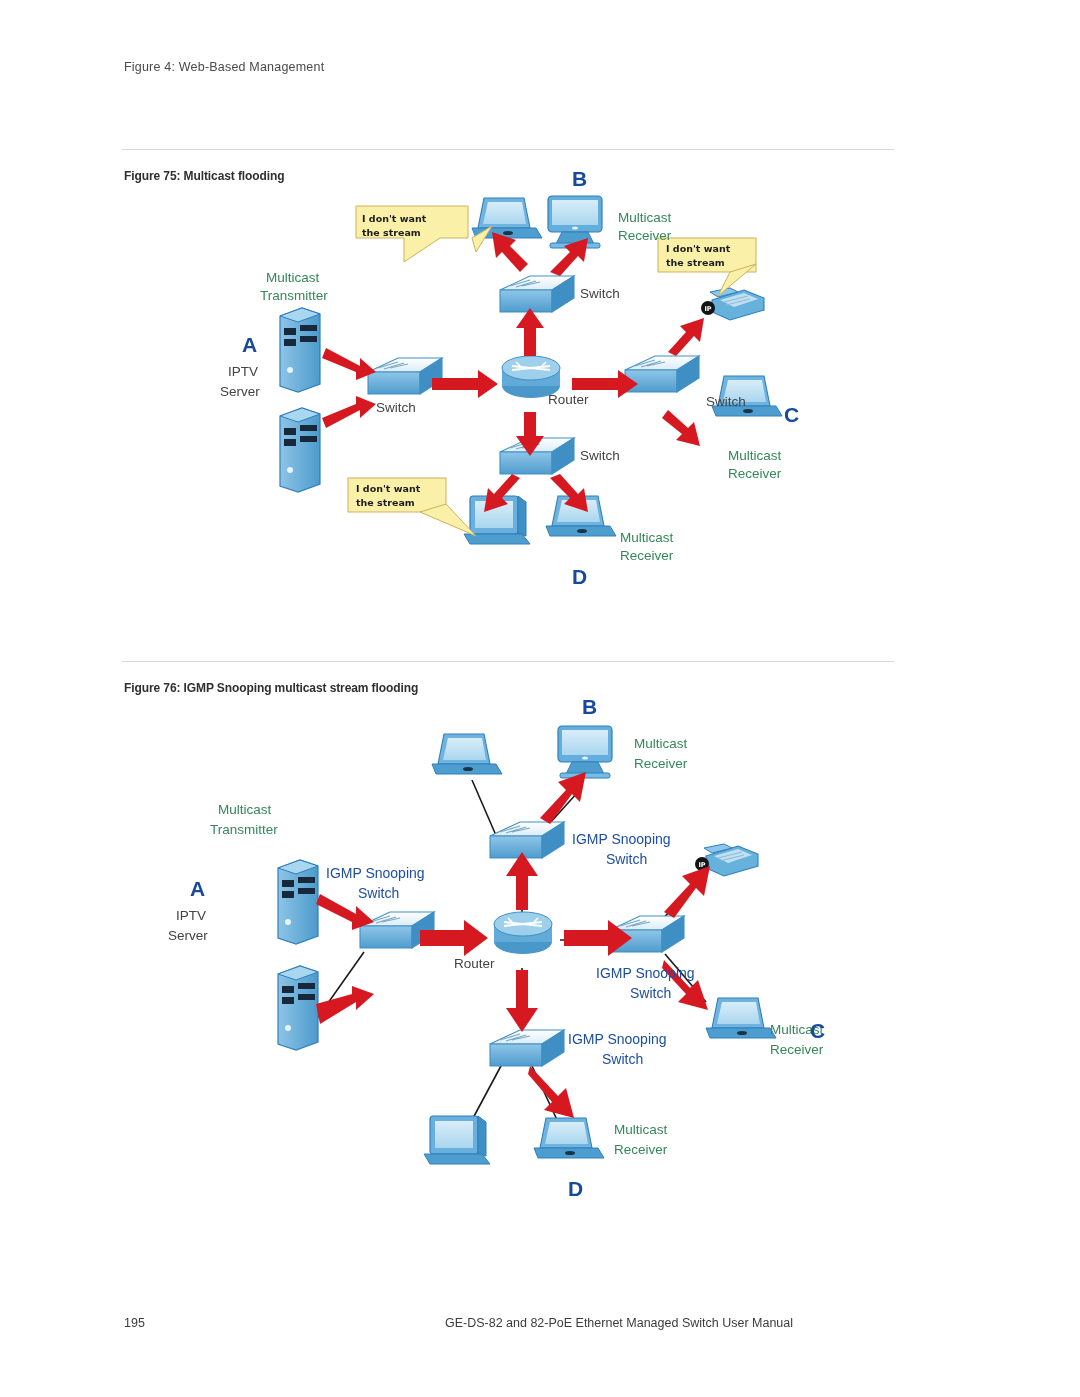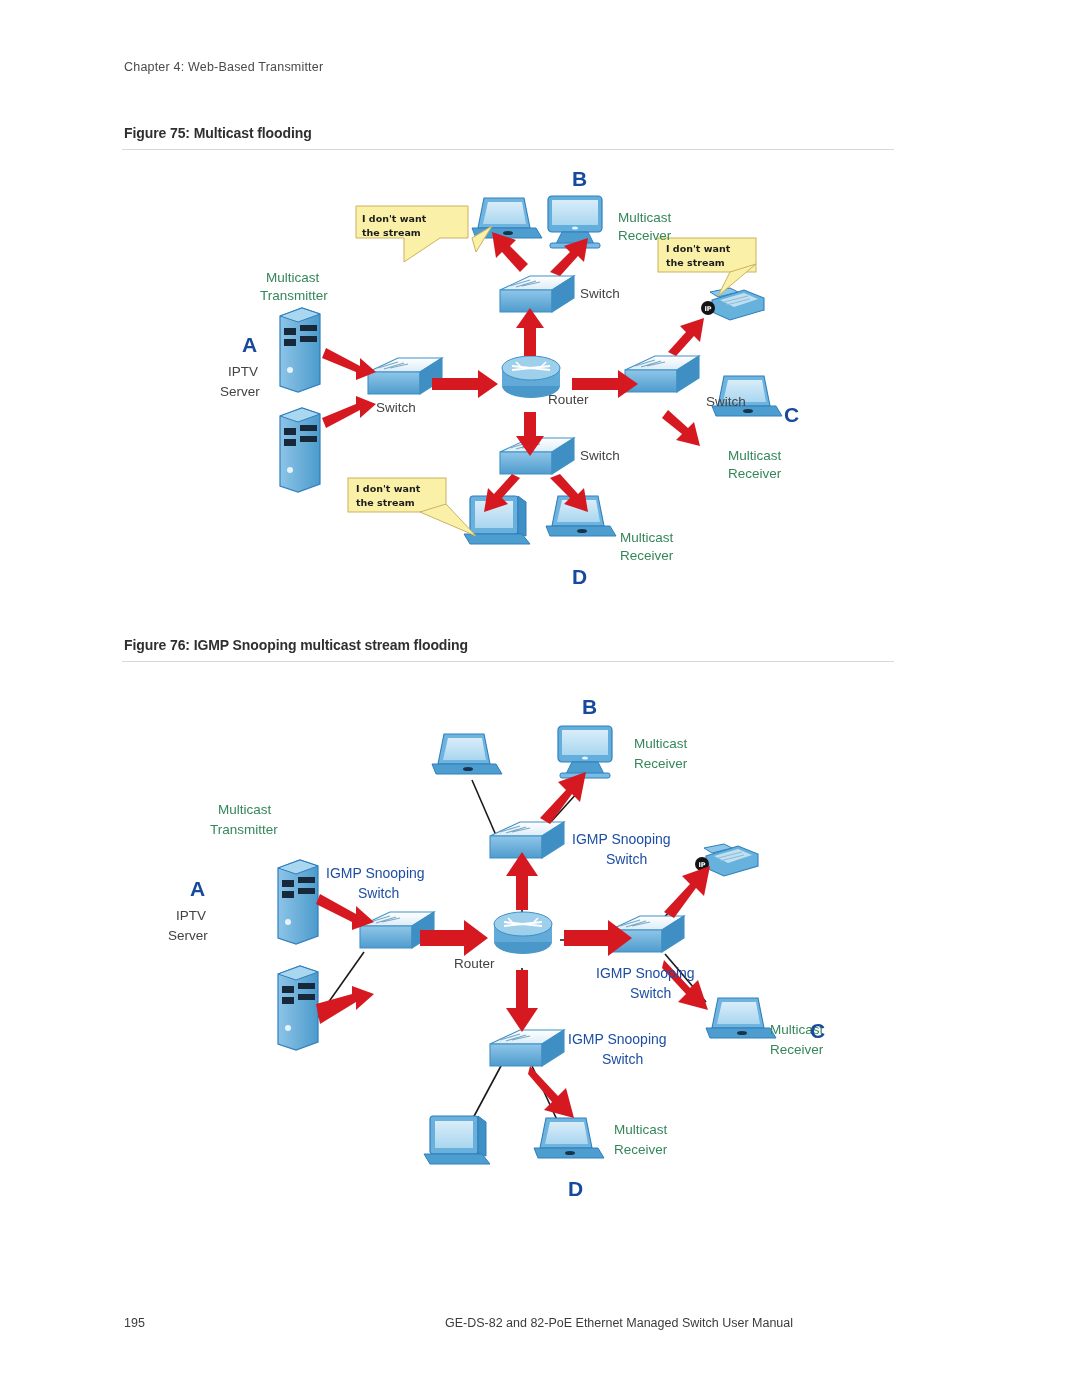--- a/index.html
+++ b/index.html
@@ -3,22 +3,22 @@
 <meta charset="utf-8">
 <style>
   html,body{margin:0;padding:0;background:#ffffff;}
   body{width:1080px;height:1397px;position:relative;
        font-family:"Liberation Sans","DejaVu Sans",sans-serif;color:#333;}
   .page{position:absolute;inset:0;}
 
   .chapter-header{position:absolute;left:124px;top:60px;font-size:12.5px;
     color:#4a4a4a;letter-spacing:.2px;font-family:"Liberation Sans",sans-serif;}
 
-  .fig-caption{position:absolute;left:124px;font-size:14px;font-weight:bold;
-    color:#2f2f2f;letter-spacing:-.1px;}
+  .fig-caption{position:absolute;left:124px;font-size:12px;font-weight:bold;
+    color:#2f2f2f;letter-spacing:-.1px;margin-top:44px;}
   .fig-rule{position:absolute;left:122px;width:772px;height:1px;background:#d8d8d8;}
 
   #cap75{top:125px;}
   #rule75{top:149px;}
   #cap76{top:637px;}
   #rule76{top:661px;}
 
   .diagram{position:absolute;left:120px;}
   #fig75{top:160px;width:780px;height:450px;}
   #fig76{top:672px;width:780px;height:540px;}
@@ -35,21 +35,21 @@
   .badge{fill:#174a9c;font-size:21px;font-weight:bold;font-family:"Liberation Sans",sans-serif;}
   .callout-text{fill:#1c1c1c;font-size:9.5px;font-weight:bold;
     font-family:"DejaVu Sans",sans-serif;}
   .ipmark{fill:#ffffff;font-size:6.5px;font-weight:bold;font-family:"DejaVu Sans",sans-serif;}
 </style>
 </head>
 <body>
 
 <div class="page">
 
-  <div class="chapter-header">Chapter 4: Web-Based Transmitter</div>
+  <div class="chapter-header">Figure 4: Web-Based Management</div>
 
   <div class="fig-caption" id="cap75">Figure 75: Multicast flooding</div>
   <div class="fig-rule" id="rule75"></div>
 
   <div class="diagram" id="fig75">
     <svg viewBox="0 0 780 450" xmlns="http://www.w3.org/2000/svg">
       <defs>
         <linearGradient id="swTop" x1="0" y1="0" x2="0" y2="1">
           <stop offset="0" stop-color="#ffffff"></stop>
             <stop offset="1" stop-color="#dcecf7"></stop>

